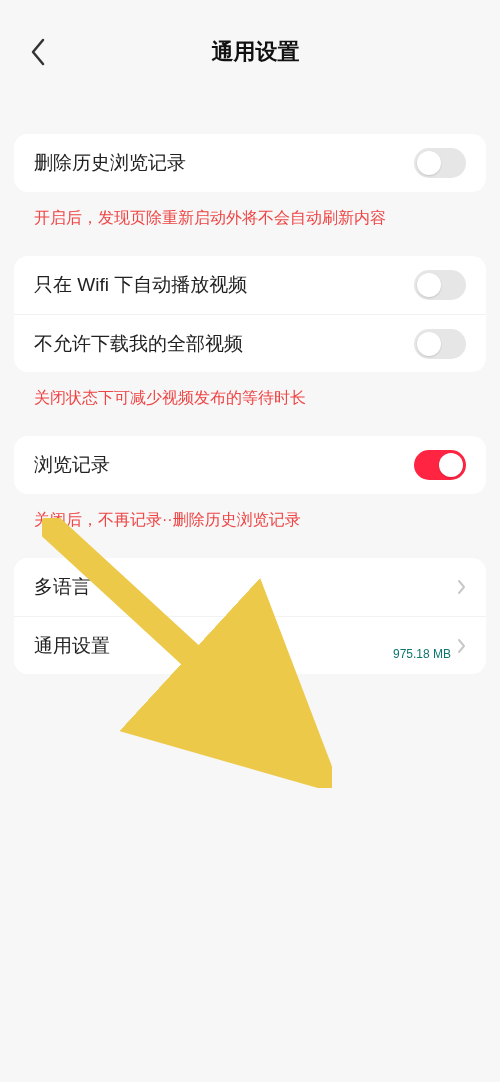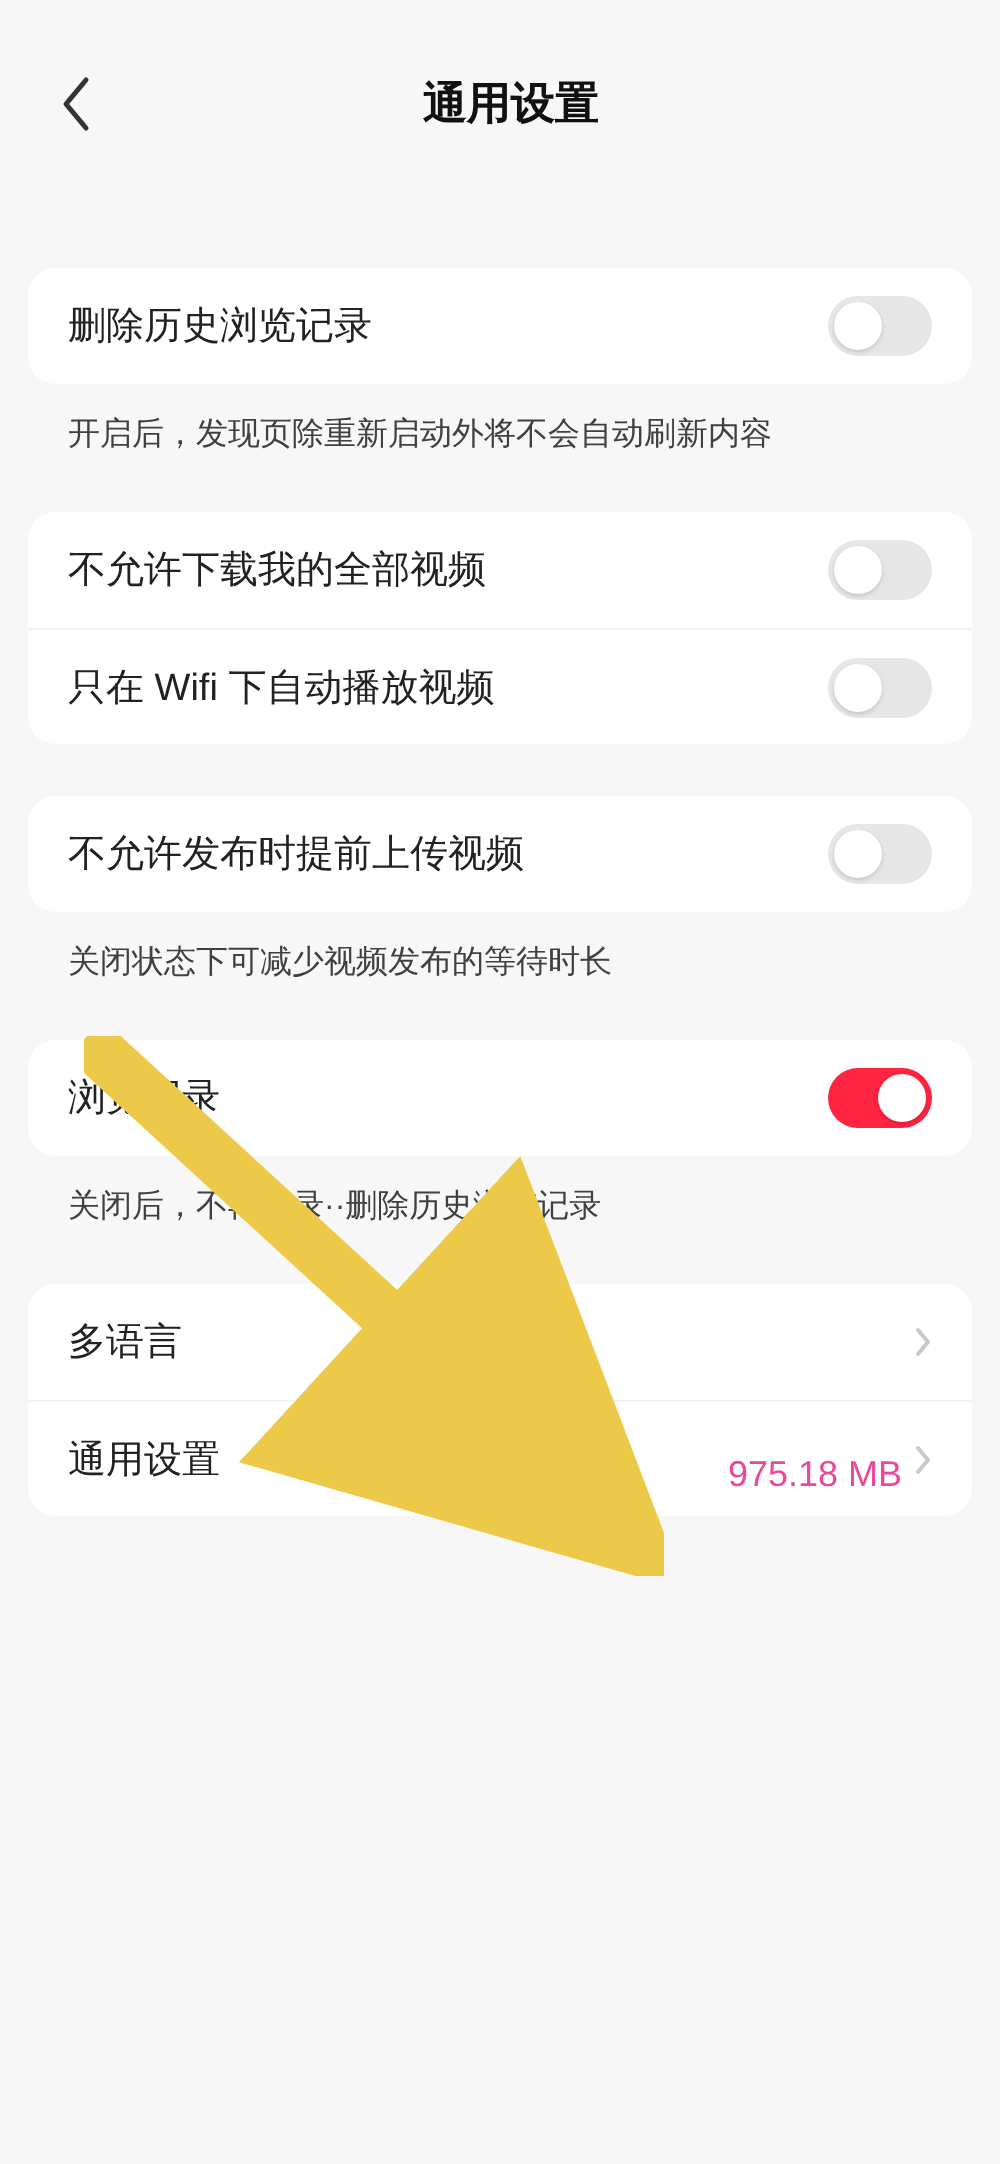--- a/index.html
+++ b/index.html
@@ -62,29 +62,29 @@
       font-size: 19px;
       color: #222;
       font-weight: 400;
     }
     .row-right {
       display: flex;
       align-items: center;
       gap: 6px;
     }
     .row-value {
-      font-size: 18px;
-      color: #ec4899;
+      font-size: 12px;
+      color: #0f766e;
       margin-top: 16px;
     }
     .chevron { display: flex; align-items: center; }
 
     .desc {
       font-size: 16px;
-      color: #404040;
+      color: #ef4444;
       padding: 14px 20px 0 20px;
       line-height: 1.5;
     }
 
     
     .toggle {
       width: 52px;
       height: 30px;
       border-radius: 15px;
       position: relative;
@@ -131,41 +131,33 @@
       <div class="row-label">删除历史浏览记录</div>
       <div class="toggle off">
           <div class="knob"></div>
         </div>
     </div>
   </div>
   <div class="desc">开启后，发现页除重新启动外将不会自动刷新内容</div>
 
   <div class="group">
     <div class="row">
+      <div class="row-label">只在 Wifi 下自动播放视频</div>
+      <div class="toggle off">
+          <div class="knob"></div>
+        </div>
+    </div>
+    <div class="row">
       <div class="row-label">不允许下载我的全部视频</div>
       <div class="toggle off">
           <div class="knob"></div>
         </div>
     </div>
-    <div class="row">
-      <div class="row-label">只在 Wifi 下自动播放视频</div>
-      <div class="toggle off">
-          <div class="knob"></div>
-        </div>
-    </div>
-  </div>
-
-  <div class="group">
-    <div class="row">
-      <div class="row-label">不允许发布时提前上传视频</div>
-      <div class="toggle off">
-          <div class="knob"></div>
-        </div>
-    </div>
-  </div>
+  </div>
+
   <div class="desc">关闭状态下可减少视频发布的等待时长</div>
 
   <div class="group">
     <div class="row">
       <div class="row-label">浏览记录</div>
       <div class="toggle on">
           <div class="knob"></div>
         </div>
     </div>
   </div>

